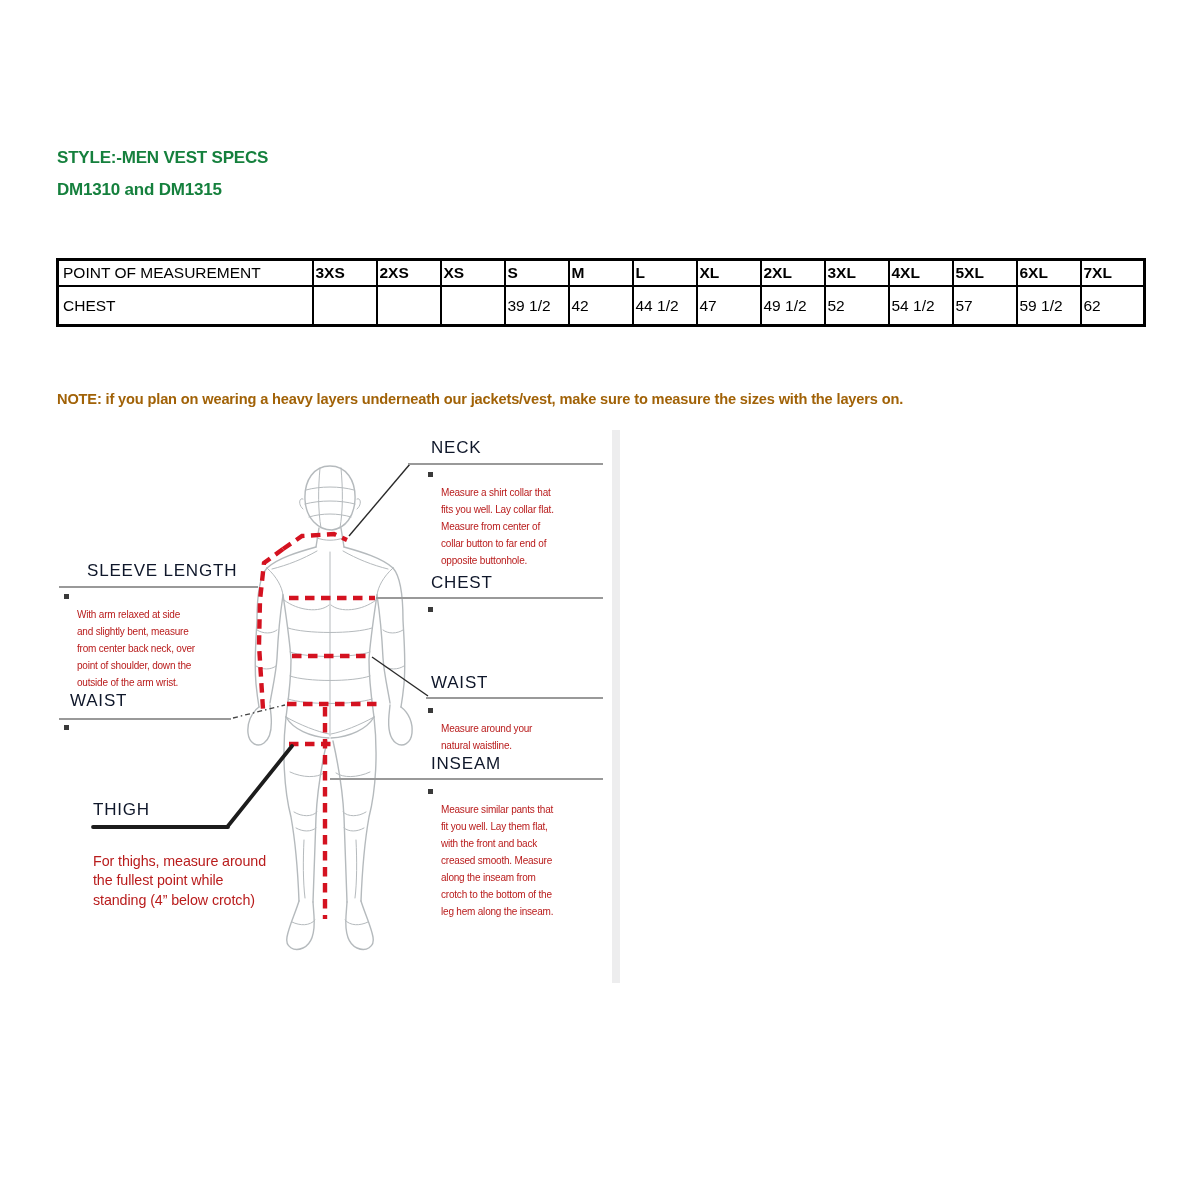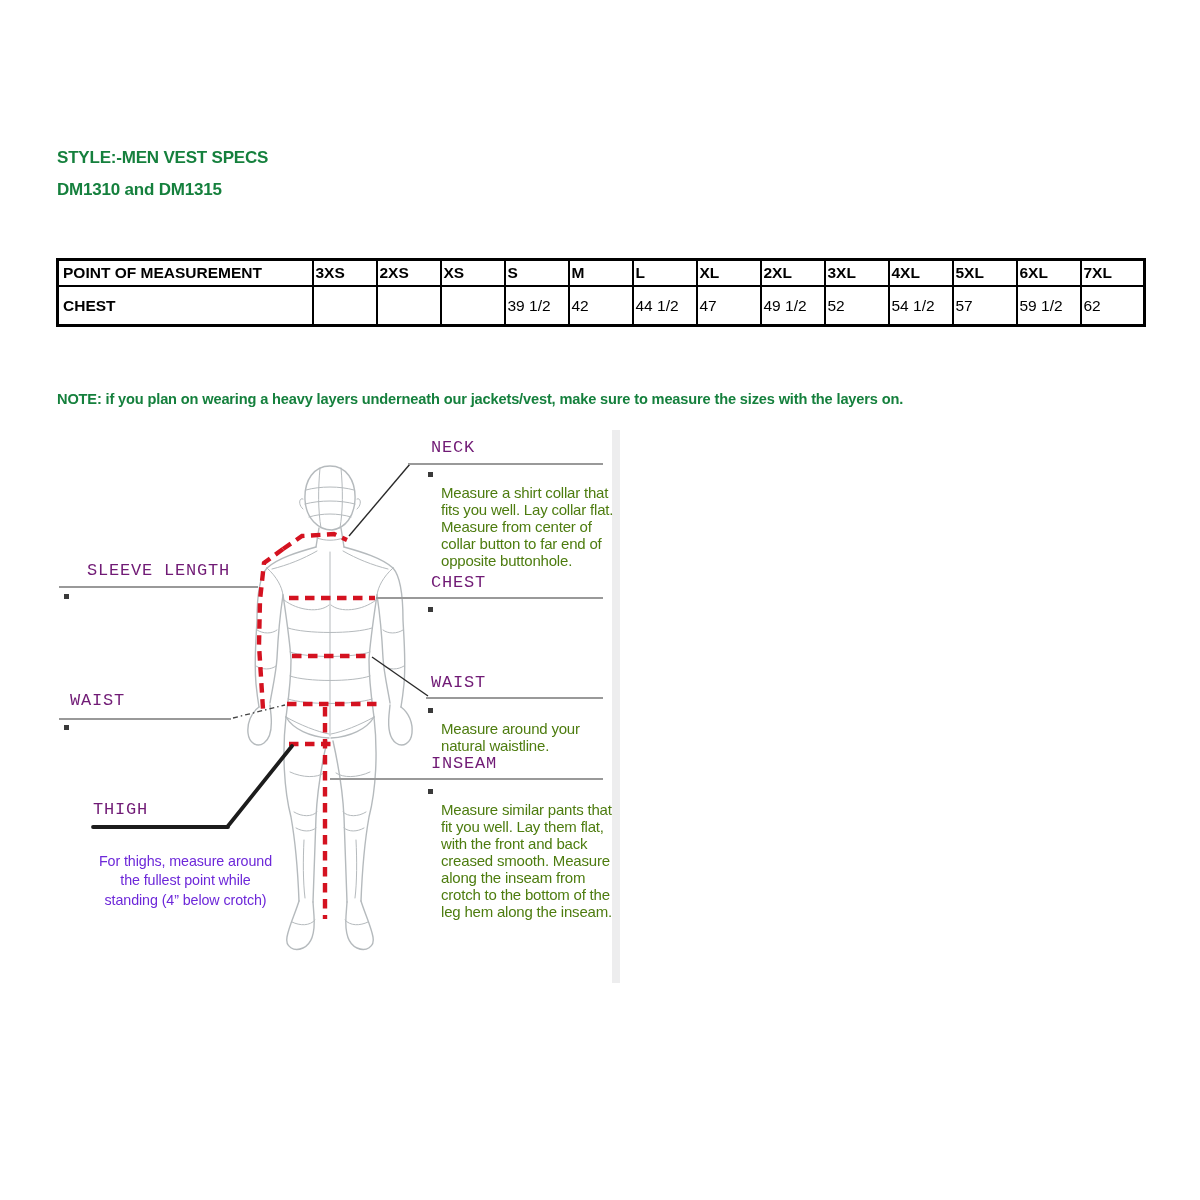--- a/index.html
+++ b/index.html
@@ -19,33 +19,33 @@
     position:absolute;left:56px;top:258px;width:1090px;
     border-collapse:collapse;table-layout:fixed;
     border:3px solid #000;
   }
   table.sizes th, table.sizes td{
     border:2px solid #000;font-size:15.5px;text-align:left;vertical-align:middle;
     padding:0 2px;overflow:hidden;white-space:nowrap;
   }
   table.sizes thead th{height:24px;font-weight:bold;}
   table.sizes tbody td{height:37px;font-weight:normal;}
-  table.sizes .lbl{text-align:left;padding-left:4px;font-weight:bold;}
-
-  
-  #note{left:57px;top:391px;font-weight:bold;font-size:14.6px;color:#15803d;letter-spacing:-0.15px;}
-
-  
-  .sec-title{font-size:17px;color:#701a75;letter-spacing:0.8px;font-family:Liberation Mono, monospace;}
+  table.sizes .lbl{text-align:left;padding-left:4px;font-weight:normal;}
+
+  
+  #note{left:57px;top:391px;font-weight:bold;font-size:14.6px;color:#a16207;letter-spacing:-0.15px;}
+
+  
+  .sec-title{font-size:17px;color:#0f172a;letter-spacing:0.8px;}
   .desc{
-    font-size:15px;line-height:17px;color:#4d7c0f;white-space:pre-line;
+    font-size:10px;line-height:17px;color:#b91c1c;white-space:pre-line;
     letter-spacing:-0.2px;position:absolute;
   }
   .bullet{position:absolute;left:-13px;top:5px;width:5px;height:5px;background:#3a3a3a;}
-  .thigh-desc{font-size:14.3px;line-height:19.5px;color:#6d28d9;letter-spacing:-0.1px;text-align:center;}
+  .thigh-desc{font-size:14.3px;line-height:19.5px;color:#b91c1c;letter-spacing:-0.1px;}
 
   #t-neck{left:431px;top:438px;}   #d-neck{left:441px;top:467px;width:180px;}
   #t-chest{left:431px;top:573px;}  #d-chest{left:441px;top:602px;width:185px;}
   #t-waist{left:431px;top:673px;}  #d-waist{left:441px;top:703px;width:170px;}
   #t-inseam{left:431px;top:754px;} #d-inseam{left:441px;top:784px;width:185px;}
   #t-sleeve{left:75px;top:561px;margin-left:12px;}  #d-sleeve{left:77px;top:589px;width:200px;}
   #t-seat{left:70px;top:691px;}    #d-seat{left:77px;top:720px;width:170px;}
   #t-thigh{left:93px;top:800px;}   #d-thigh{left:93px;top:832px;width:185px;}
 
   svg#diagram{position:absolute;left:0;top:0;pointer-events:none;}
@@ -203,21 +203,25 @@
 <div id="d-neck" class="desc">
   <span class="bullet"></span><span>Measure a shirt collar that
 fits you well. Lay collar flat.
 Measure from center of
 collar button to far end of
 opposite buttonhole.</span>
 </div>
 
 <div id="t-sleeve" class="abs sec-title">SLEEVE LENGTH</div>
 <div id="d-sleeve" class="desc">
-  <span class="bullet"></span>
+  <span class="bullet"></span><span>With arm relaxed at side
+and slightly bent, measure
+from center back neck, over
+point of shoulder, down the
+outside of the arm wrist.</span>
 </div>
 
 <div id="t-chest" class="abs sec-title">CHEST</div>
 <div id="d-chest" class="desc">
   <span class="bullet"></span>
 </div>
 
 <div id="t-seat" class="abs sec-title">WAIST</div>
 <div id="d-seat" class="desc">
   <span class="bullet"></span>

